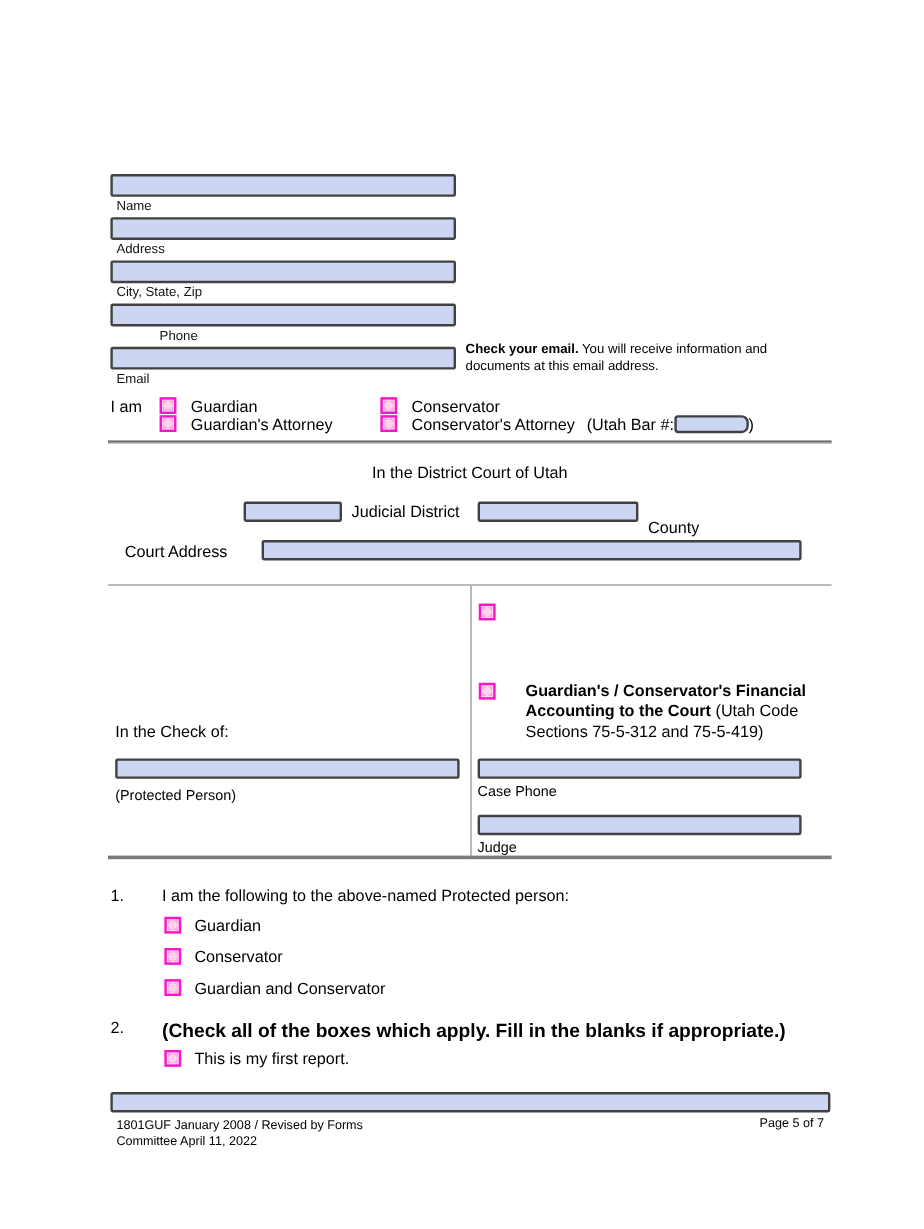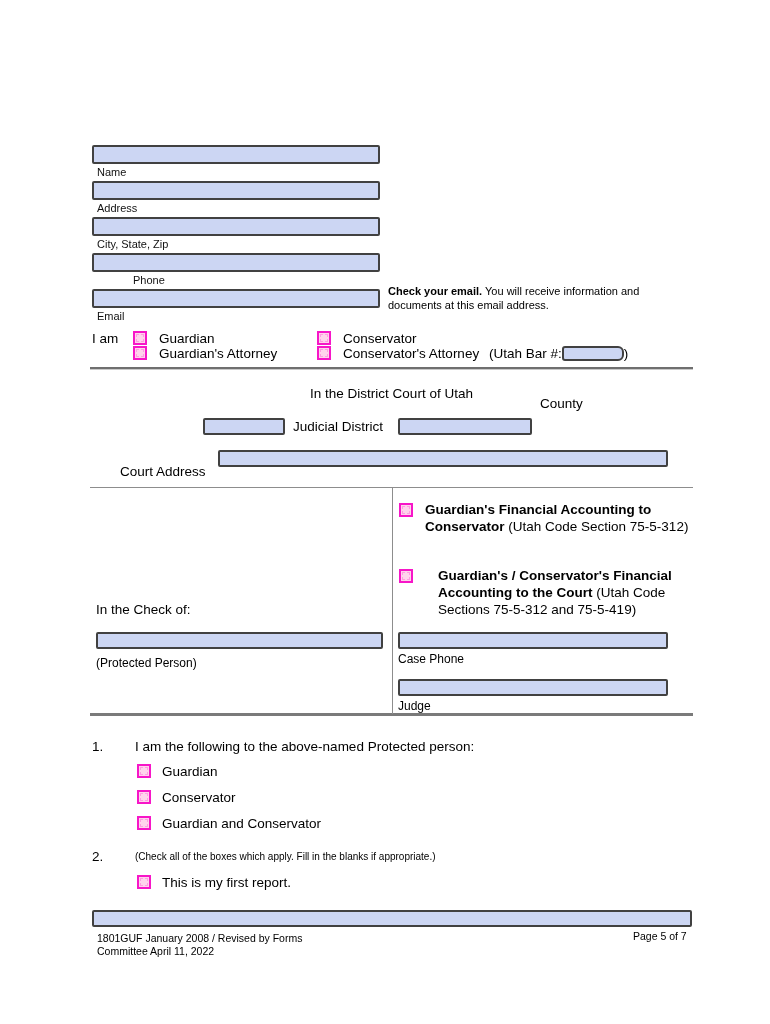--- a/index.html
+++ b/index.html
@@ -74,37 +74,34 @@
     <span style="margin-left:6px;">(Utah Bar #:</span><span style="display:inline-block; width:62px; height:15px; background:#ccd6f3; border:2px solid #414141; border-radius:3px 6px 6px 3px; vertical-align:-3px;"></span><span>)</span>
   </div>
 
   <div class="hr"></div>
 
   <div class="abs body-txt" style="left:90px; top:386px; width:603px; text-align:center;">In the District Court of Utah</div>
 
   <div class="inp inp-sm" style="left:203px; top:418px; width:82px;"></div>
   <div class="abs body-txt" style="left:293px; top:419px;">Judicial District</div>
   <div class="inp inp-sm" style="left:398px; top:418px; width:134px;"></div>
-  <div class="abs body-txt" style="left:540px; top:396px;">County</div>
+  <div class="abs body-txt" style="left:540px; top:432px;">County</div>
 
-  <div class="abs body-txt" style="left:120px; top:452px;margin-top:12px;">Court Address</div>
+  <div class="abs body-txt" style="left:104px; top:452px;">Court Address</div>
   <div class="inp inp-sm" style="left:218px; top:450px; width:450px;"></div>
 
   <div class="caption-table">
     <div class="vdiv"></div>
   </div>
 
   <div class="abs body-txt" style="left:96px; top:602px;">In the Check of:</div>
   <div class="inp inp-sm" style="left:96px; top:632px; width:287px;"></div>
   <div class="abs small-txt" style="left:96px; top:656px;">(Protected Person)</div>
 
   <div class="cb" style="left:399px; top:503px;"></div>
-  <div class="abs opt-text" style="left:425px; top:501px; width:268px;">
-    <b>Guardian's Financial Accounting to Conservator</b><span> (Utah Code Section 75-5-312)</span>
-  </div>
 
   <div class="cb" style="left:399px; top:569px;"></div>
   <div class="abs opt-text" style="left:438px; top:567px; width:268px;">
     <b>Guardian's / Conservator's Financial Accounting to the Court</b><span> (Utah Code Sections 75-5-312 and 75-5-419)</span>
   </div>
 
   <div class="inp inp-sm" style="left:398px; top:632px; width:270px;"></div>
   <div class="abs small-txt" style="left:398px; top:652px;">Case Phone</div>
 
   <div class="inp inp-sm" style="left:398px; top:679px; width:270px;"></div>
@@ -116,21 +113,21 @@
   <div class="cb" style="left:137px; top:764px;"></div>
   <div class="abs body-txt" style="left:162px; top:764px;">Guardian</div>
 
   <div class="cb" style="left:137px; top:790px;"></div>
   <div class="abs body-txt" style="left:162px; top:790px;">Conservator</div>
 
   <div class="cb" style="left:137px; top:816px;"></div>
   <div class="abs body-txt" style="left:162px; top:816px;">Guardian and Conservator</div>
 
   <div class="abs body-txt" style="left:92px; top:849px;">2.</div>
-  <div class="abs" style="left:135px; top:851px; font-size:10px;">(Check all of the boxes which apply.  Fill in the blanks if appropriate.)</div>
+  <div class="abs" style="left:135px; top:851px; font-size:16px;font-weight:bold;">(Check all of the boxes which apply.  Fill in the blanks if appropriate.)</div>
 
   <div class="cb" style="left:137px; top:875px;"></div>
   <div class="abs body-txt" style="left:162px; top:875px;">This is my first report.</div>
 
   <div class="inp inp-sm" style="left:92px; top:910px; width:600px;"></div>
 
   <div class="abs footer-txt" style="left:97px; top:932px; width:250px;">
     <div>1801GUF January 2008 / Revised by Forms</div>
     <div>Committee April 11, 2022</div>
   </div>

